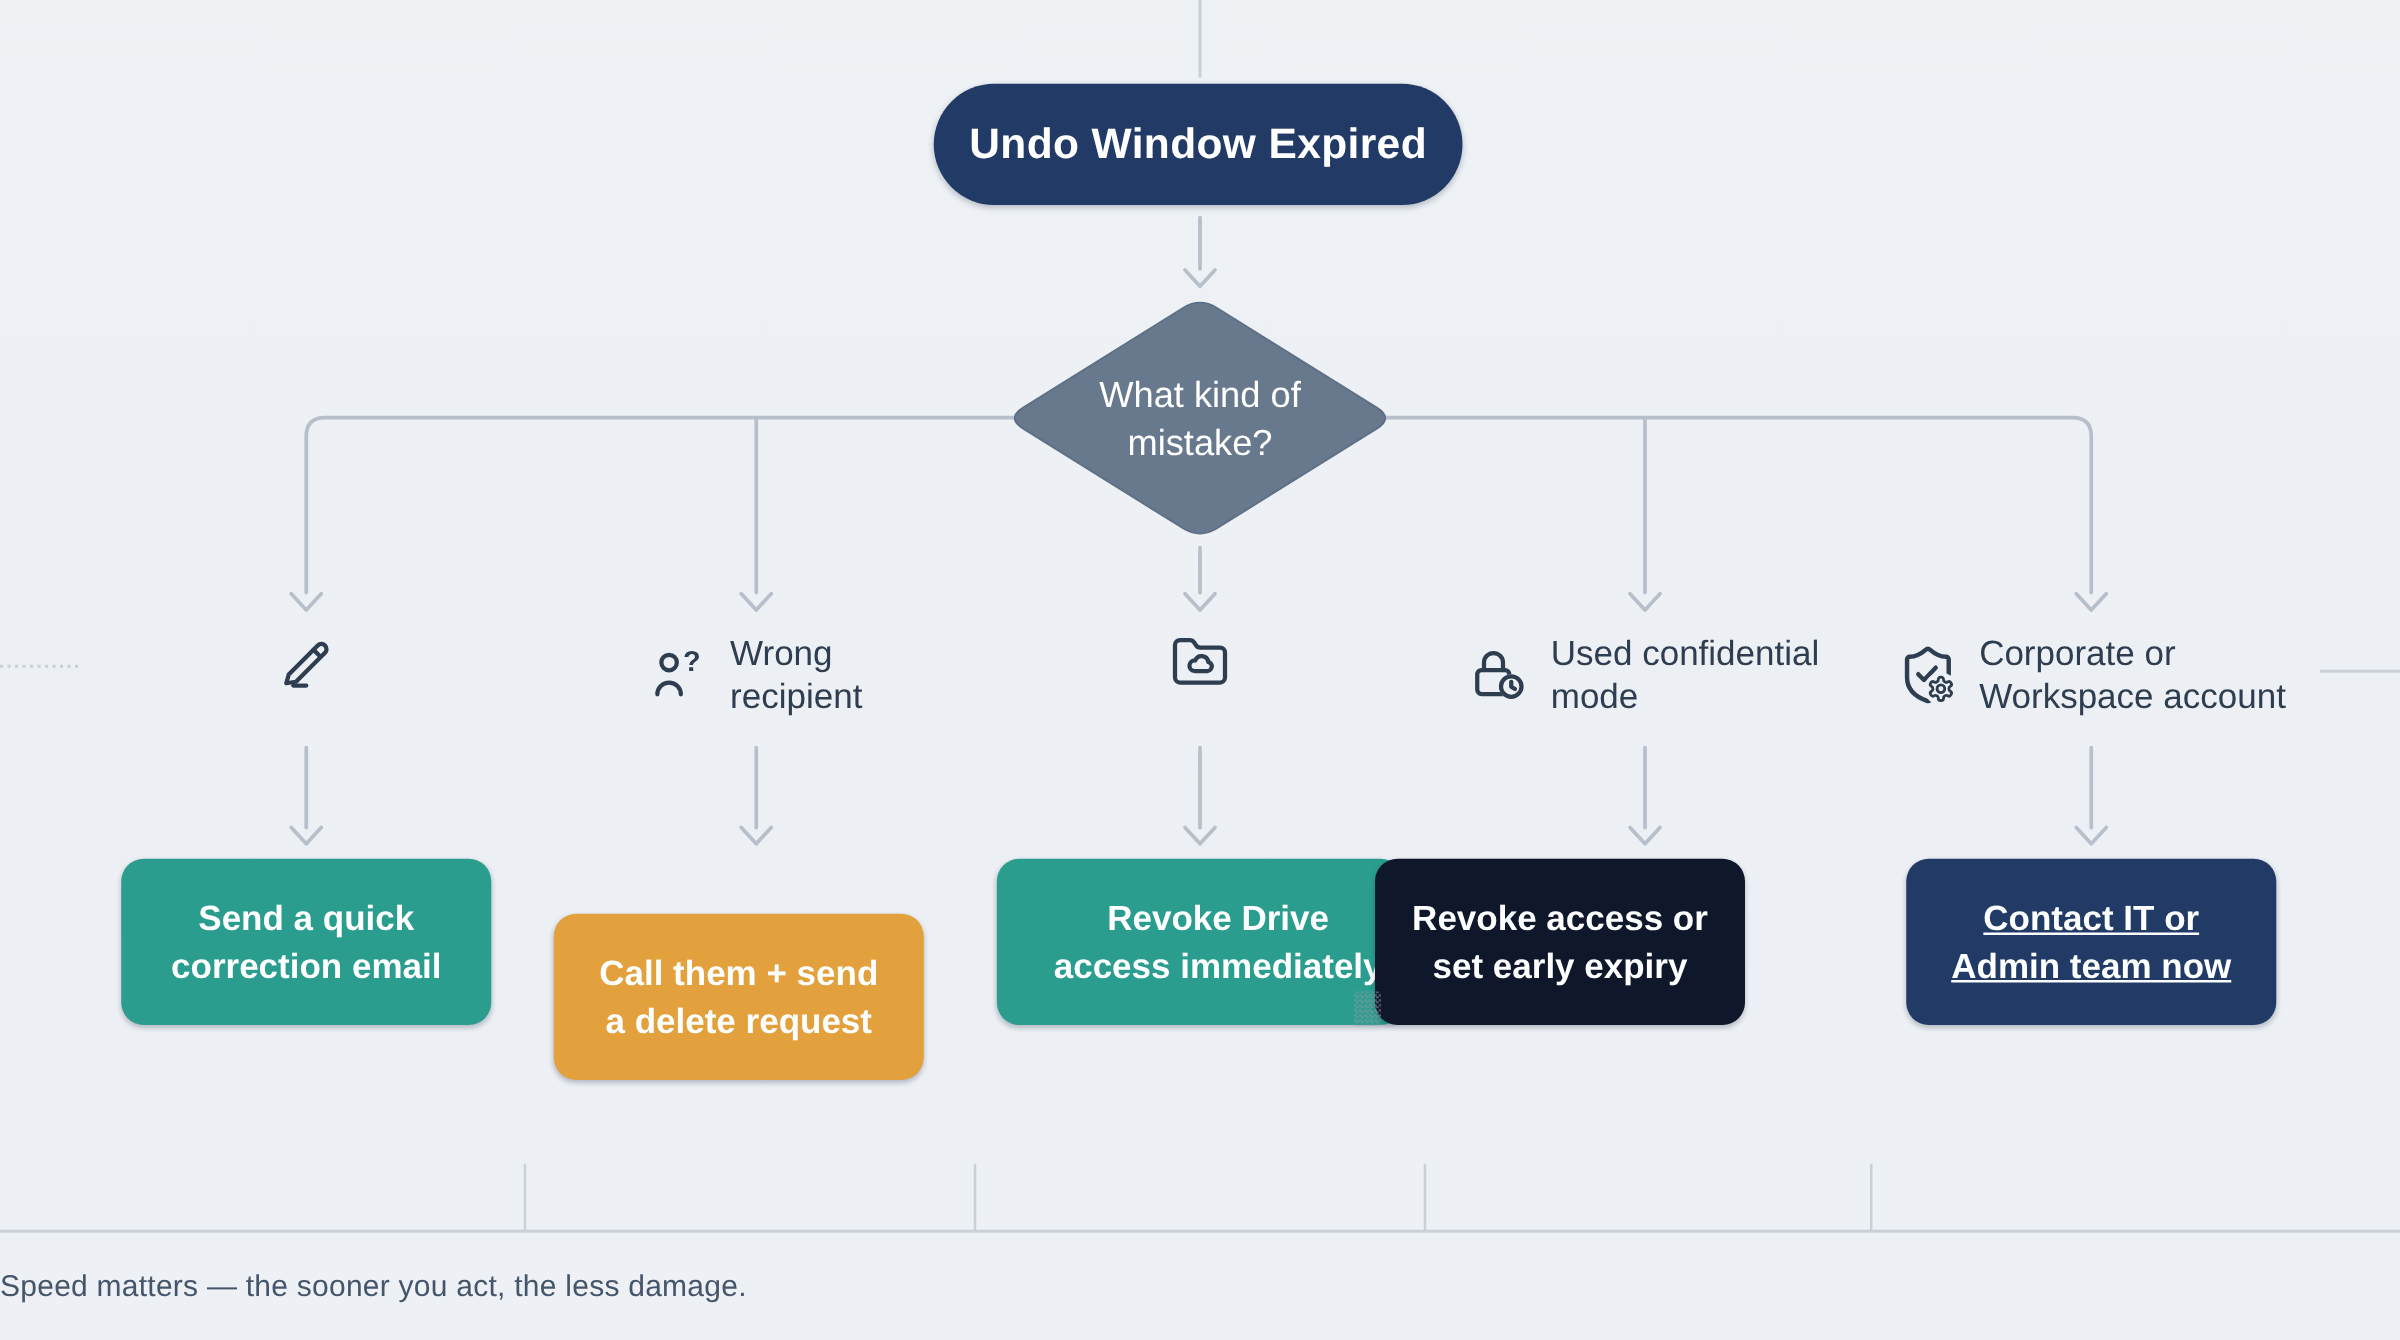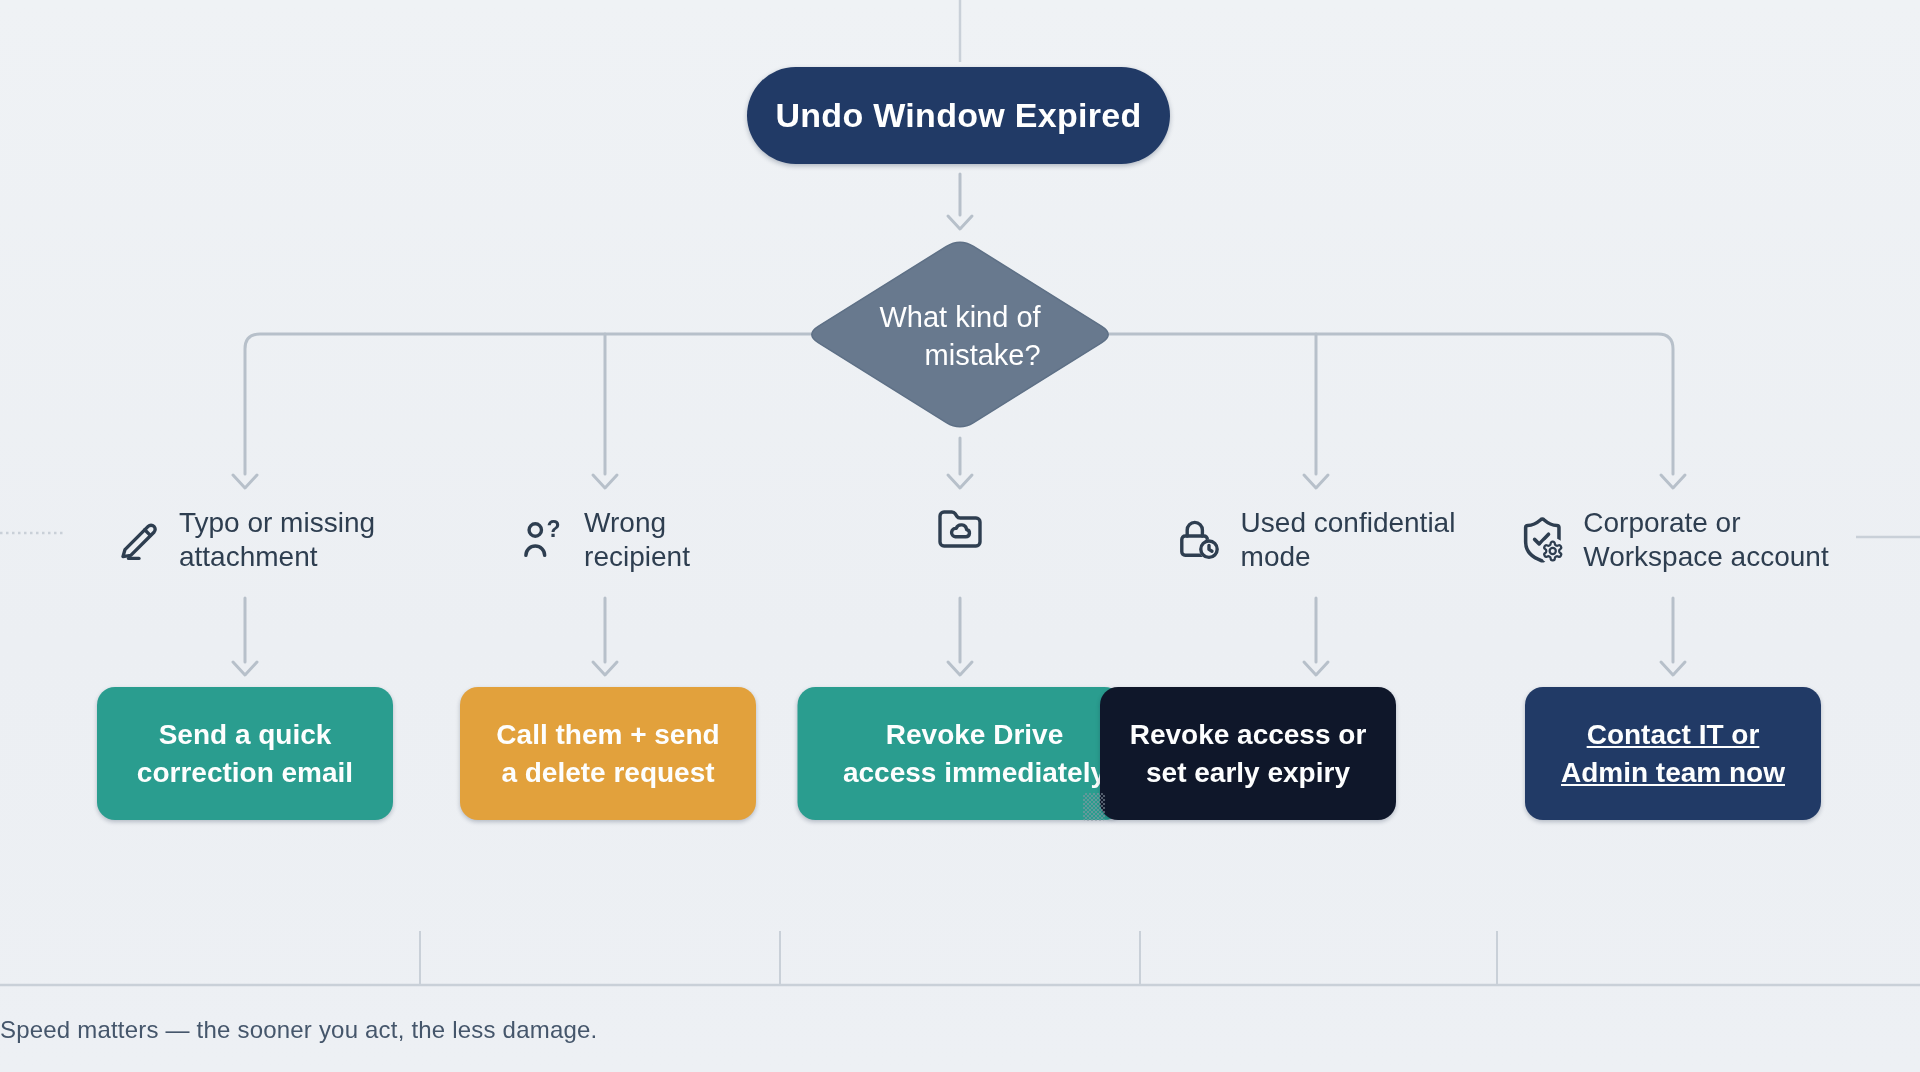--- a/index.html
+++ b/index.html
@@ -12,21 +12,21 @@
   }
   svg.overlay{position:absolute;left:0;top:0;width:1920px;height:1072px;display:block;}
   .node{position:absolute;display:flex;align-items:center;justify-content:center;text-align:center;color:#fff;}
   .start-pill{
     left:747px;top:67px;width:423px;height:97px;border-radius:49px;
     background:#213a66;font-size:34px;font-weight:600;letter-spacing:.3px;
     box-shadow:0 2px 5px rgba(16,32,61,.28);
   }
   .diamond-label{
     left:960px;top:336px;width:280px;transform:translate(-50%,-50%);
-    font-size:29px;font-weight:500;line-height:1.32;color:#fff;text-align:right;
+    font-size:29px;font-weight:500;line-height:1.32;color:#fff;
   }
   .branch-label{
     position:absolute;top:506px;display:flex;align-items:center;gap:16px;
     color:var(--ink);transform:translateX(-50%);white-space:nowrap;
   }
   .branch-label .txt{font-size:28px;line-height:1.21;text-align:left;}
   .branch-label .icon{flex:0 0 auto;color:var(--ink);display:block;}
   .action-box{
     position:absolute;top:687px;width:296px;height:133px;border-radius:18px;
     transform:translateX(-50%);display:flex;align-items:center;justify-content:center;
@@ -99,24 +99,20 @@
     <div>mistake?</div>
   </div>
 </div>
 
 <div class="branch-label" style="left:245px">
   <svg class="icon" width="48" height="48" viewBox="0 0 24 24" fill="none" stroke="currentColor" stroke-width="1.7" stroke-linecap="round" stroke-linejoin="round">
     <path d="M4 20.3l1-3.5 11.6-11.6a2.05 2.05 0 0 1 2.9 2.9L7.9 19.7 4 20.3z"></path>
     <path d="M14.9 6.9l2.4 2.4"></path>
     <path d="M6.8 21.2h5.2"></path>
   </svg>
-  <div class="txt">
-    <div>Typo or missing</div>
-    <div>attachment</div>
-  </div>
 </div>
 
 <div class="branch-label" style="left:605px">
   <svg class="icon" width="48" height="48" viewBox="0 0 24 24" fill="none" stroke="currentColor" stroke-width="1.7" stroke-linecap="round" stroke-linejoin="round">
     <circle cx="7.6" cy="7" r="3.1"></circle>
     <path d="M2.9 19.7c0-2.6 2.1-4.7 4.7-4.7s4.7 2.1 4.7 4.7"></path>
     <text x="13.2" y="10.6" font-size="11.5" font-weight="700" fill="currentColor" stroke="none" font-family="Liberation Sans, sans-serif">?</text>
   </svg>
   <div class="txt">
     <div>Wrong</div>
@@ -161,21 +157,21 @@
   </div>
 </div>
 
 <div class="action-box" style="left: 245px; background: rgb(42, 157, 143);">
   <div>
     <div>Send a quick</div>
     <div>correction email</div>
   </div>
 </div>
 
-<div class="action-box" style="left: 608px; background: rgb(226, 161, 60);">
+<div class="action-box" style="left: 591px; background: rgb(226, 161, 60); margin-top: 44px;">
   <div>
     <div>Call them + send</div>
     <div>a delete request</div>
   </div>
 </div>
 
 <div class="action-box" style="left: 960px; background: rgb(42, 157, 143); padding-left: 29px;">
   <div>
     <div>Revoke Drive</div>
     <div>access immediately</div>

